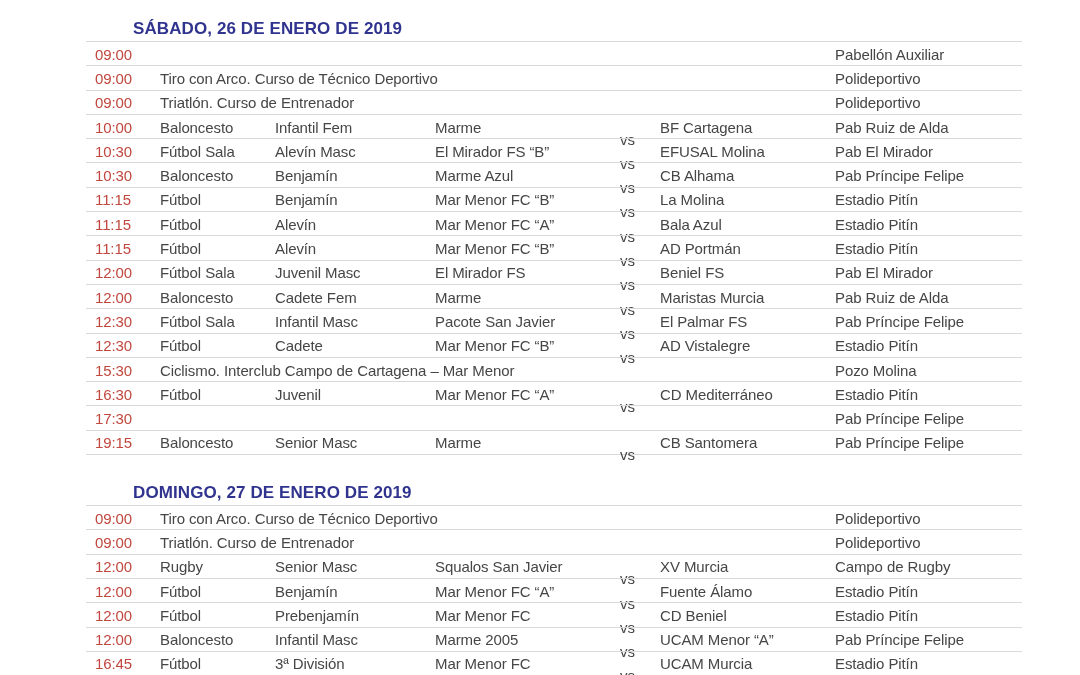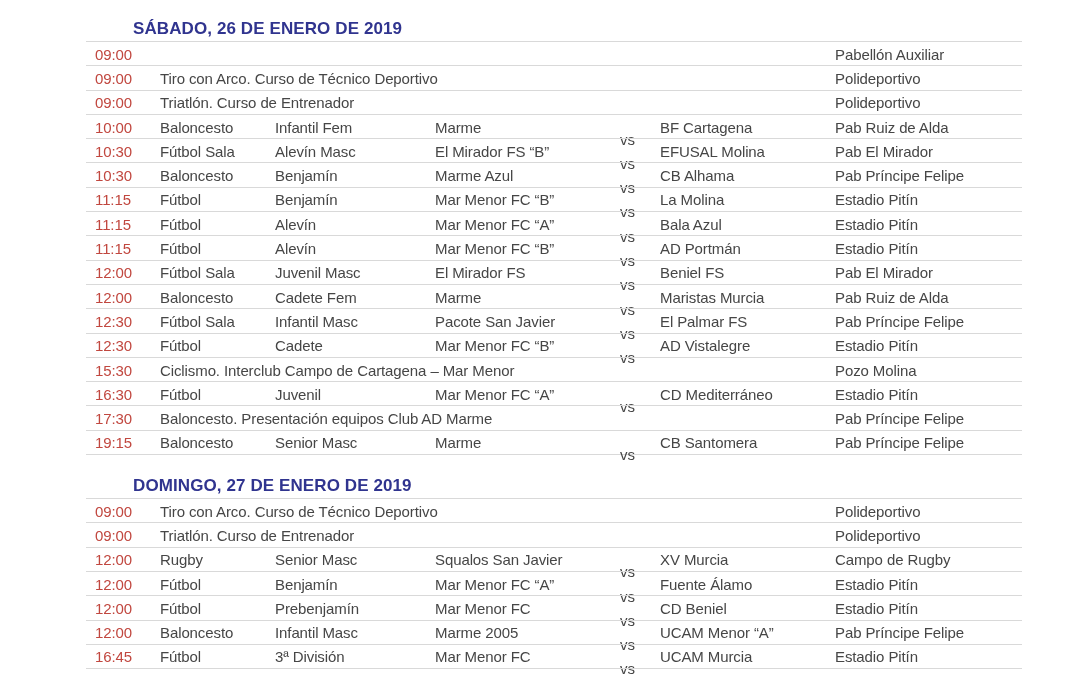--- a/index.html
+++ b/index.html
@@ -10,21 +10,21 @@
     font-family: "Liberation Sans", sans-serif;
     position: relative;
   }
   .doc {
     position: absolute;
     left: 86px; top: 0;
     width: 936px;
     padding-top: 17px;
   }
   .section { display: block; }
-  .section + .section .section-title { margin-top: 19px; }
+  .section + .section .section-title { margin-top: 26px; }
   .section-title {
     height: 24px; line-height: 24px;
     margin-left: 47px;
     font-size: 17px;
     font-weight: 700;
     color: var(--blue, #30348f);
     letter-spacing: 0.1px;
     white-space: nowrap;
   }
   .row {
@@ -171,21 +171,20 @@
         <span class="cell c-time">16:30</span>
         <span class="cell c-sport">Fútbol</span>
         <span class="cell c-category">Juvenil</span>
         <span class="cell c-team">Mar Menor FC “A”</span>
         <span class="cell c-vs">vs</span>
         <span class="cell c-opponent">CD Mediterráneo</span>
         <span class="cell c-venue">Estadio Pitín</span>
       </div>
       <div class="row">
         <span class="cell c-time">17:30</span>
-        <span class="cell c-desc">Baloncesto. Presentación equipos Club AD Marme</span>
         <span class="cell c-venue">Pab Príncipe Felipe</span>
       </div>
       <div class="row">
         <span class="cell c-time">19:15</span>
         <span class="cell c-sport">Baloncesto</span>
         <span class="cell c-category">Senior Masc</span>
         <span class="cell c-team">Marme</span>
         <span class="cell c-vs">vs</span>
         <span class="cell c-opponent">CB Santomera</span>
         <span class="cell c-venue">Pab Príncipe Felipe</span>

